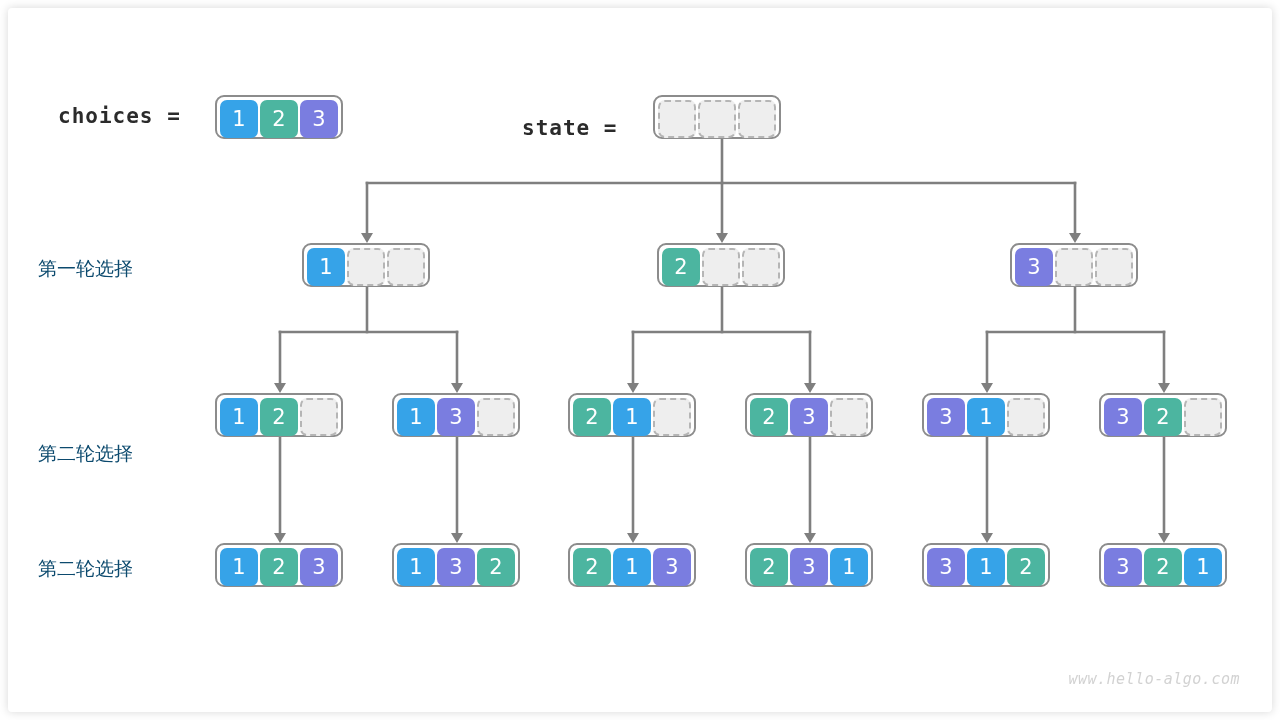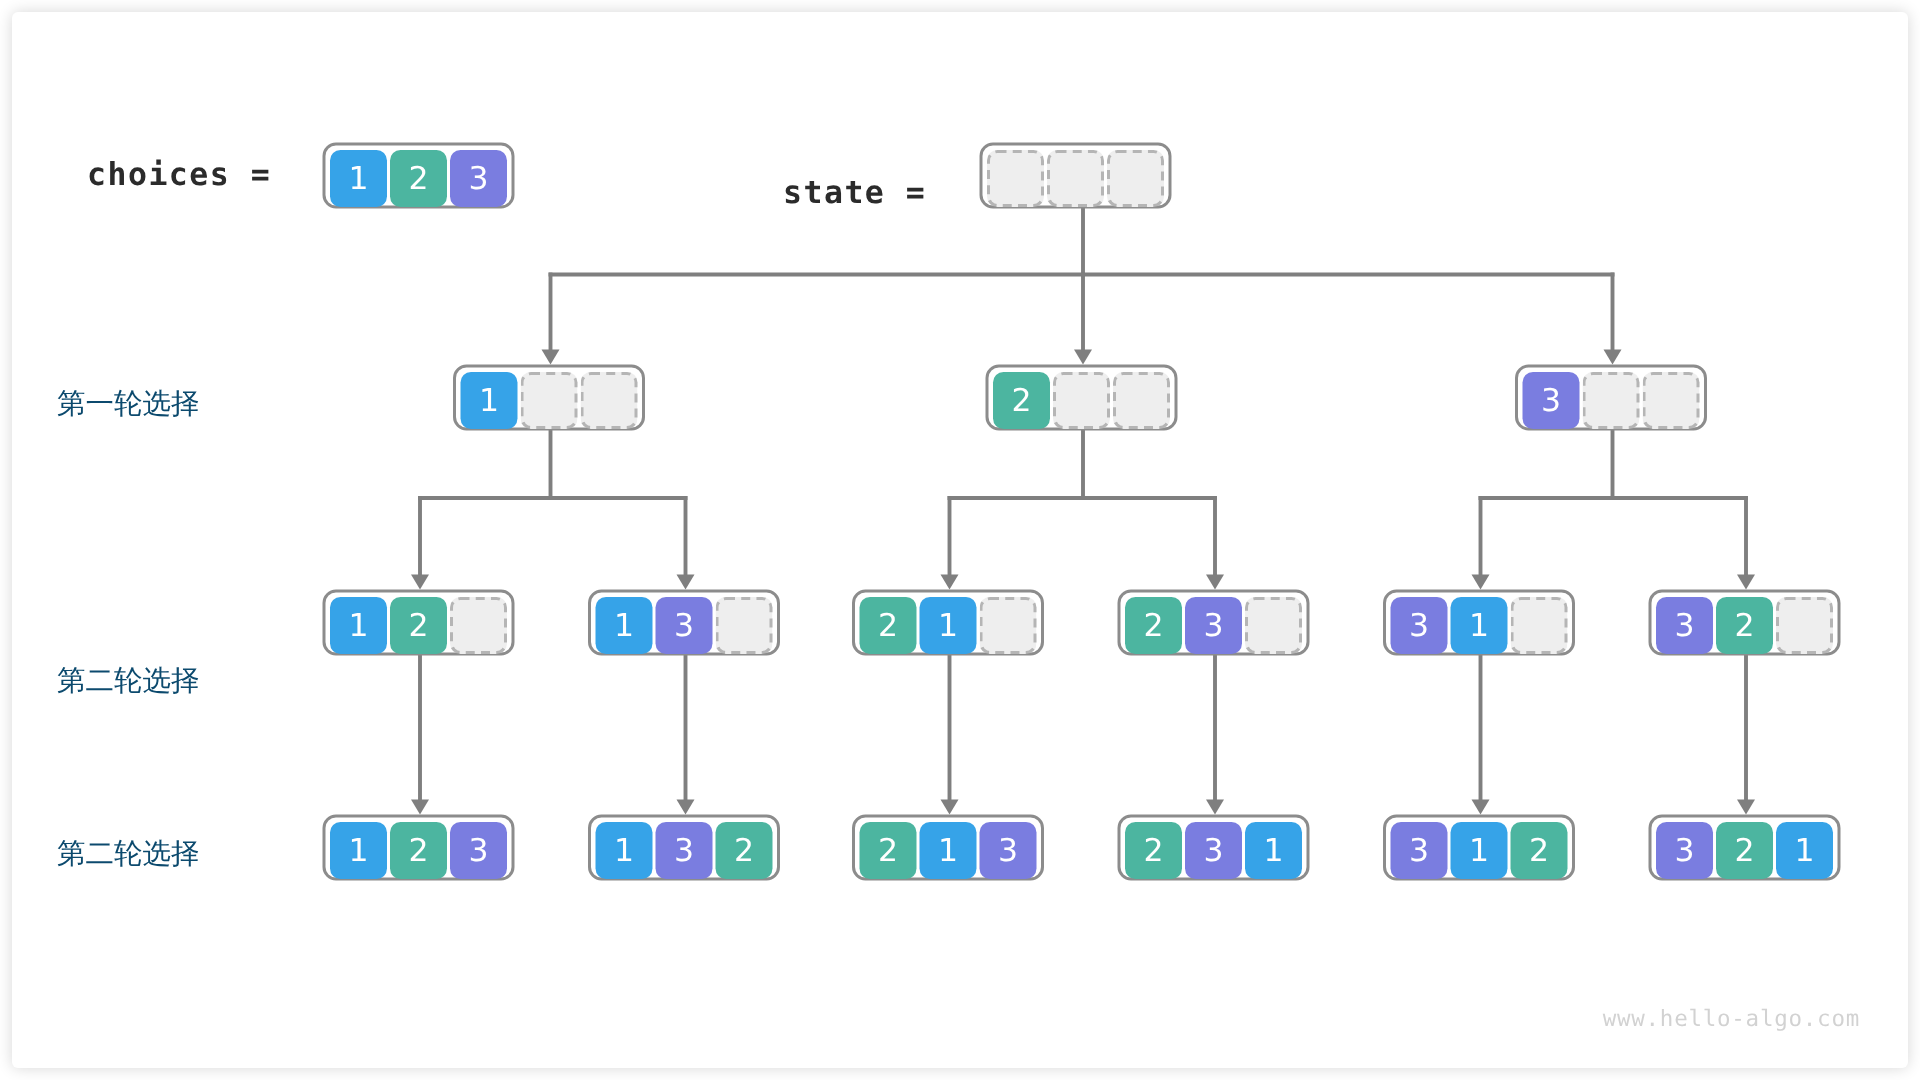--- a/index.html
+++ b/index.html
@@ -79,20 +79,21 @@
     white-space: nowrap;
   }
   .watermark {
     position: absolute;
     right: 32px;
     bottom: 24px;
     font-family: "DejaVu Sans Mono", monospace;
     font-size: 15px;
     color: #d2d2d2;
     letter-spacing: 0.5px;
+    font-style: italic;
   }
   #edges {
     position: absolute;
     left: 0; top: 0;
     width: 1264px;
     height: 704px;
     pointer-events: none;
   }
 </style>
 </head>

